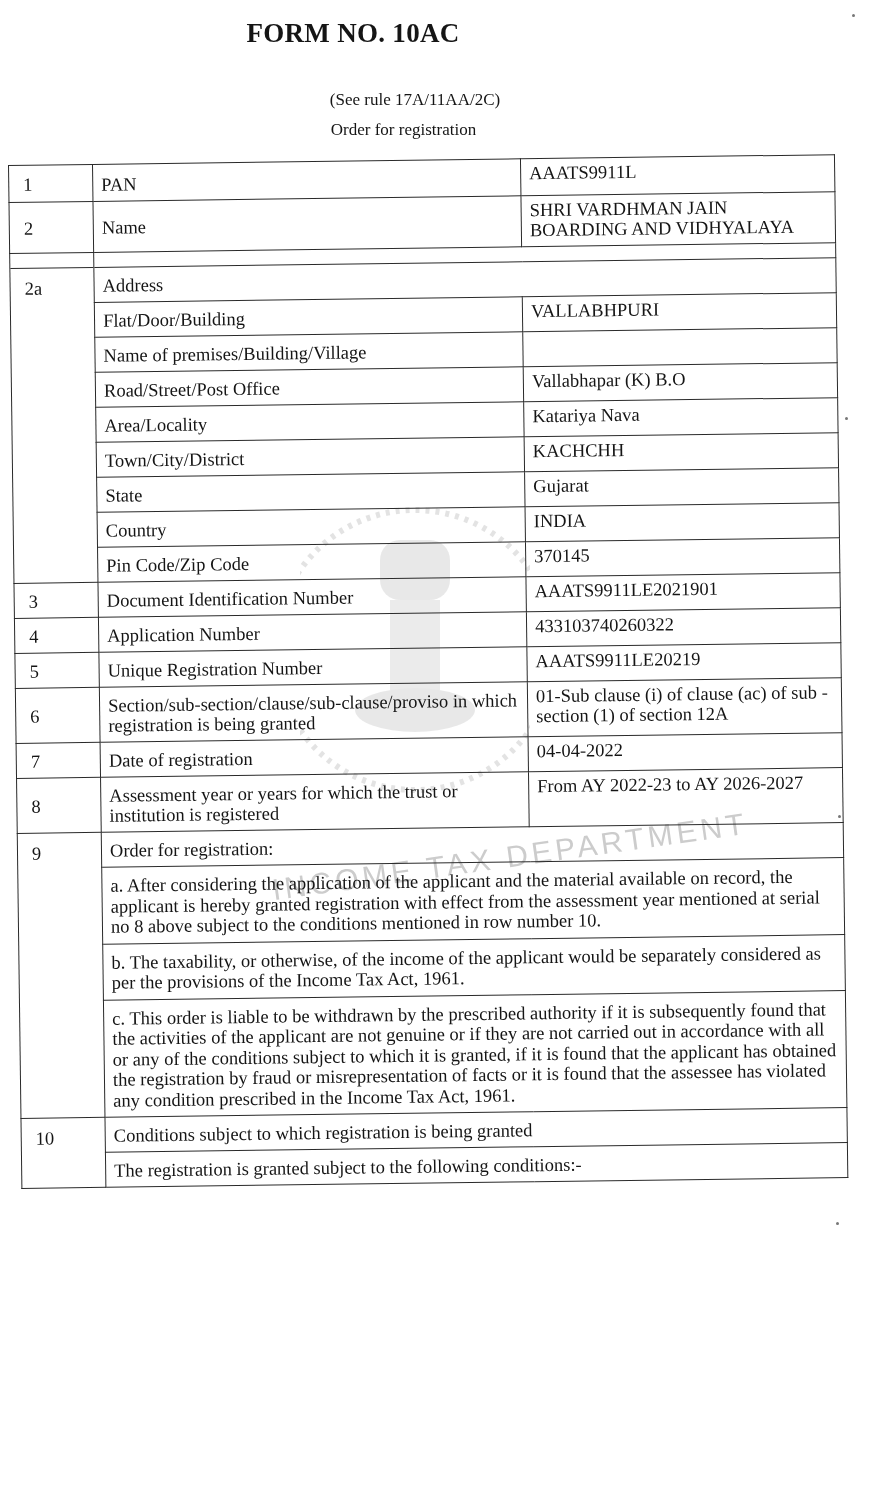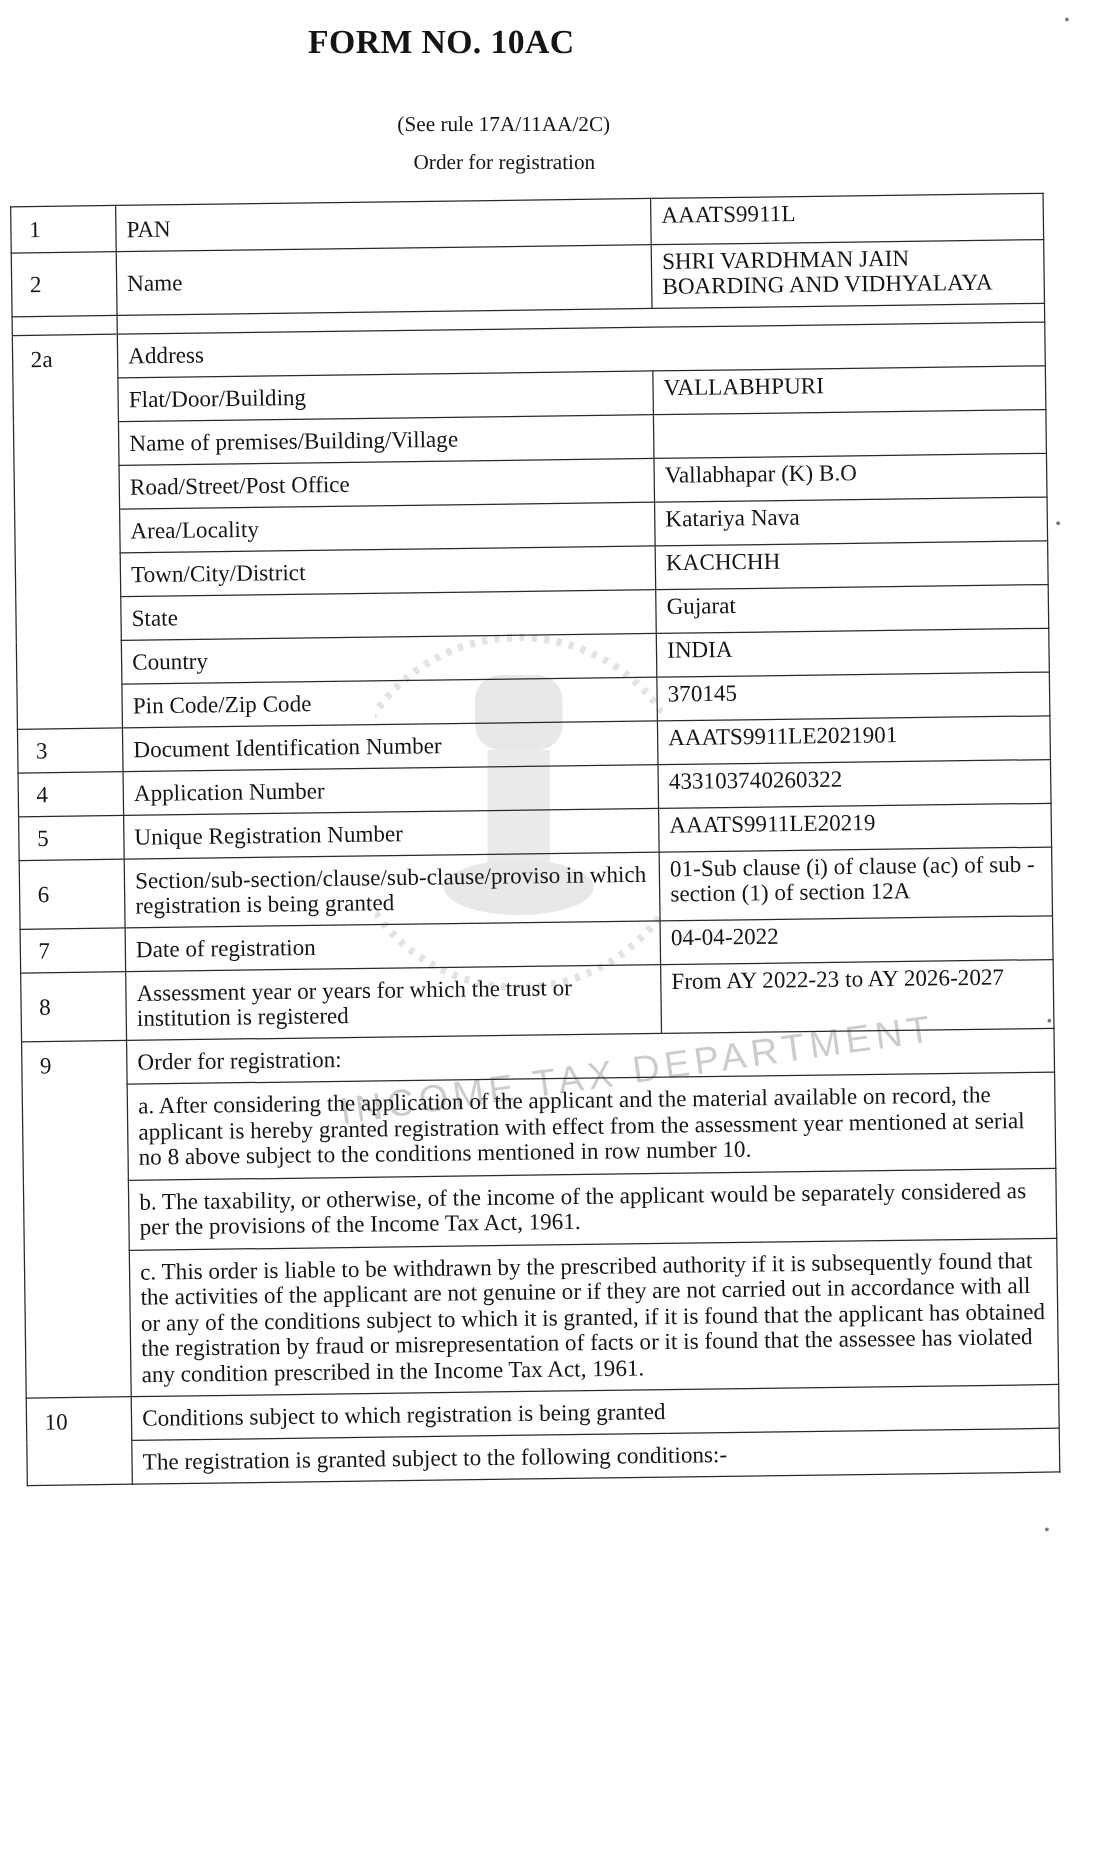--- a/index.html
+++ b/index.html
@@ -5,21 +5,21 @@
   html, body { margin: 0; padding: 0; background: #ffffff; }
   body {
     width: 877px; height: 1487px; position: relative; overflow: hidden;
     font-family: "Liberation Serif", "DejaVu Serif", serif; color: #151515;
   }
   .page { position: absolute; left: 0; top: 0; width: 877px; height: 1487px; }
   .title {
     position: absolute; left: 0; width: 706px; top: 18px; text-align: center;
     font-size: 27px; font-weight: bold; letter-spacing: 0.3px;
   }
-  .rule-ref { position: absolute; left: 0; width: 806px; top: 90px; text-align: center; font-size: 17px; }
+  .rule-ref { position: absolute; left: 12px; width: 806px; top: 90px; text-align: center; font-size: 17px; }
   .subtitle { position: absolute; left: 0; width: 807px; top: 120px; text-align: center; font-size: 17px; }
 
   .table-wrap {
     position: absolute; left: 8px; top: 165px; width: 826px;
     transform: rotate(-0.75deg); transform-origin: left top;
   }
   table { border-collapse: collapse; width: 100%; table-layout: fixed; }
   col.c-no { width: 84px; }
   col.c-label { width: 428px; }
   col.c-value { width: 314px; }

